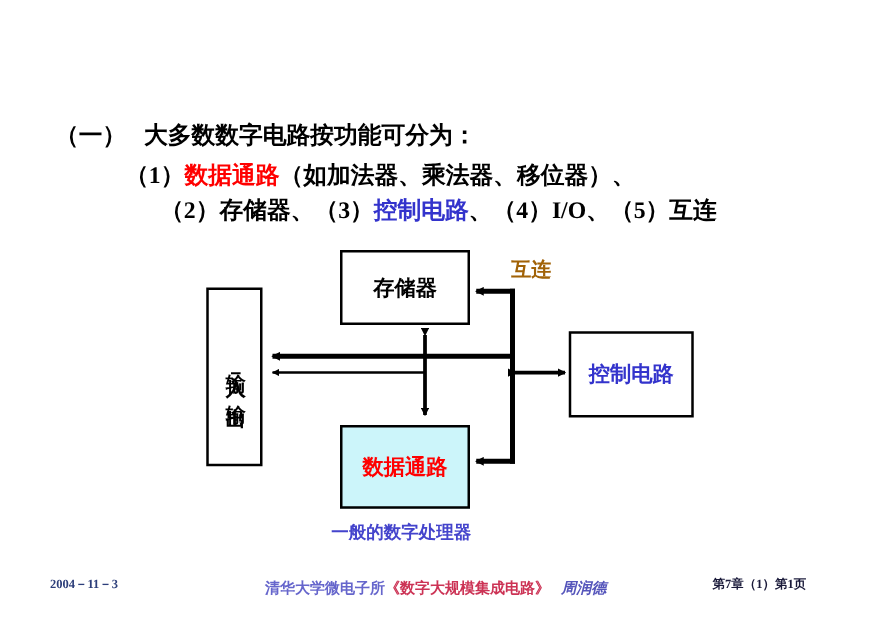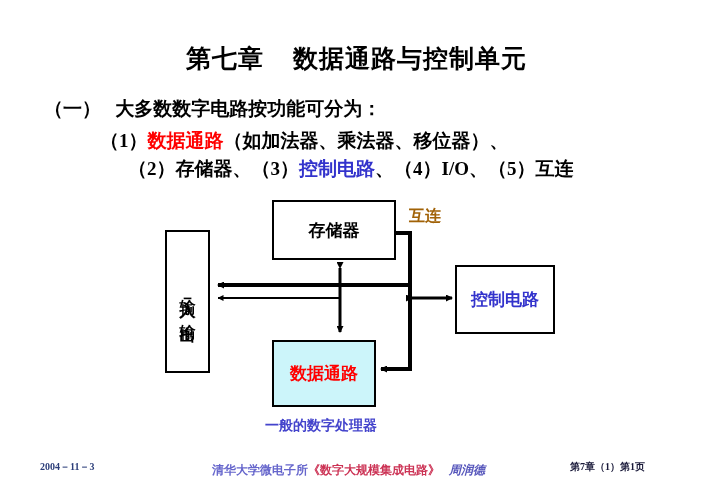--- a/index.html
+++ b/index.html
@@ -62,21 +62,21 @@
     box-sizing: border-box;
     display: flex;
     align-items: center;
     justify-content: center;
     font-family: "Liberation Serif", "DejaVu Serif", serif;
     font-weight: bold;
     color: #000000;
   }
 
   #box-memory {
-    left: 272px; top: 200px; width: 124px; height: 60px;
+    left: 272px; top: 200px; width: 104px; height: 60px;
     font-size: 17px;
   }
   #box-io {
     left: 165px; top: 230px; width: 45px; height: 143px;
     font-size: 16px;
     writing-mode: vertical-rl;
     text-orientation: upright;
     letter-spacing: 3px;
     line-height: 1;
   }
@@ -134,21 +134,20 @@
     left: 570px; top: 460px;
     font-size: 10px;
     color: #1A1A3A;
   }
 </style>
 </head>
 <body>
 
 <div id="slide">
 
-  <div id="title">第七章    数据通路与控制单元</div>
 
   <div class="body-line" id="line1">（一）   大多数数字电路按功能可分为：</div>
 
   <div class="body-line" id="line2"><span>（1）</span><span class="red">数据通路</span><span>（如加法器、乘法器、移位器）、</span></div>
 
   <div class="body-line" id="line3"><span>（2）存储器、（3）</span><span class="blue">控制电路</span><span>、（4）I/O、（5）互连</span></div>
 
   <svg id="diagram" viewBox="0 0 713 504" width="713" height="504">
     <defs>
       <marker id="ah" markerWidth="7" markerHeight="7" refX="6" refY="3.5" orient="auto" markerUnits="userSpaceOnUse">

